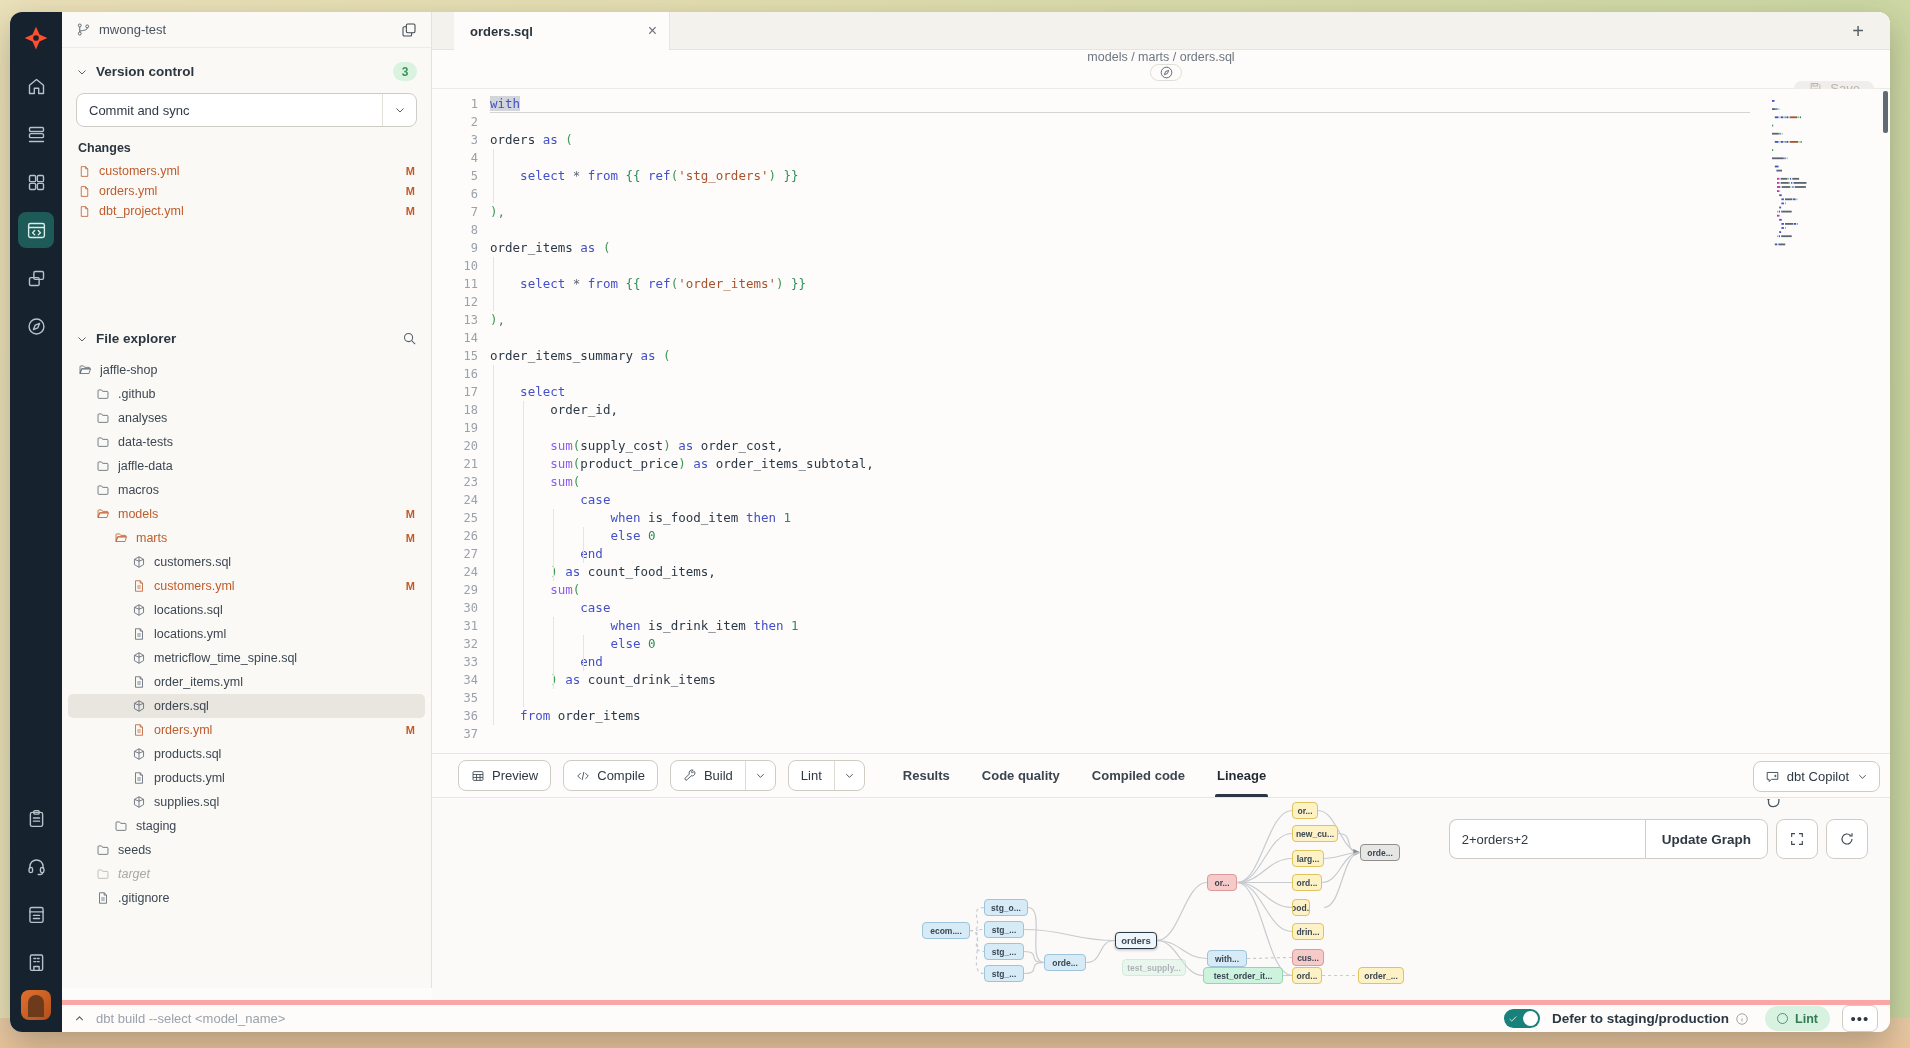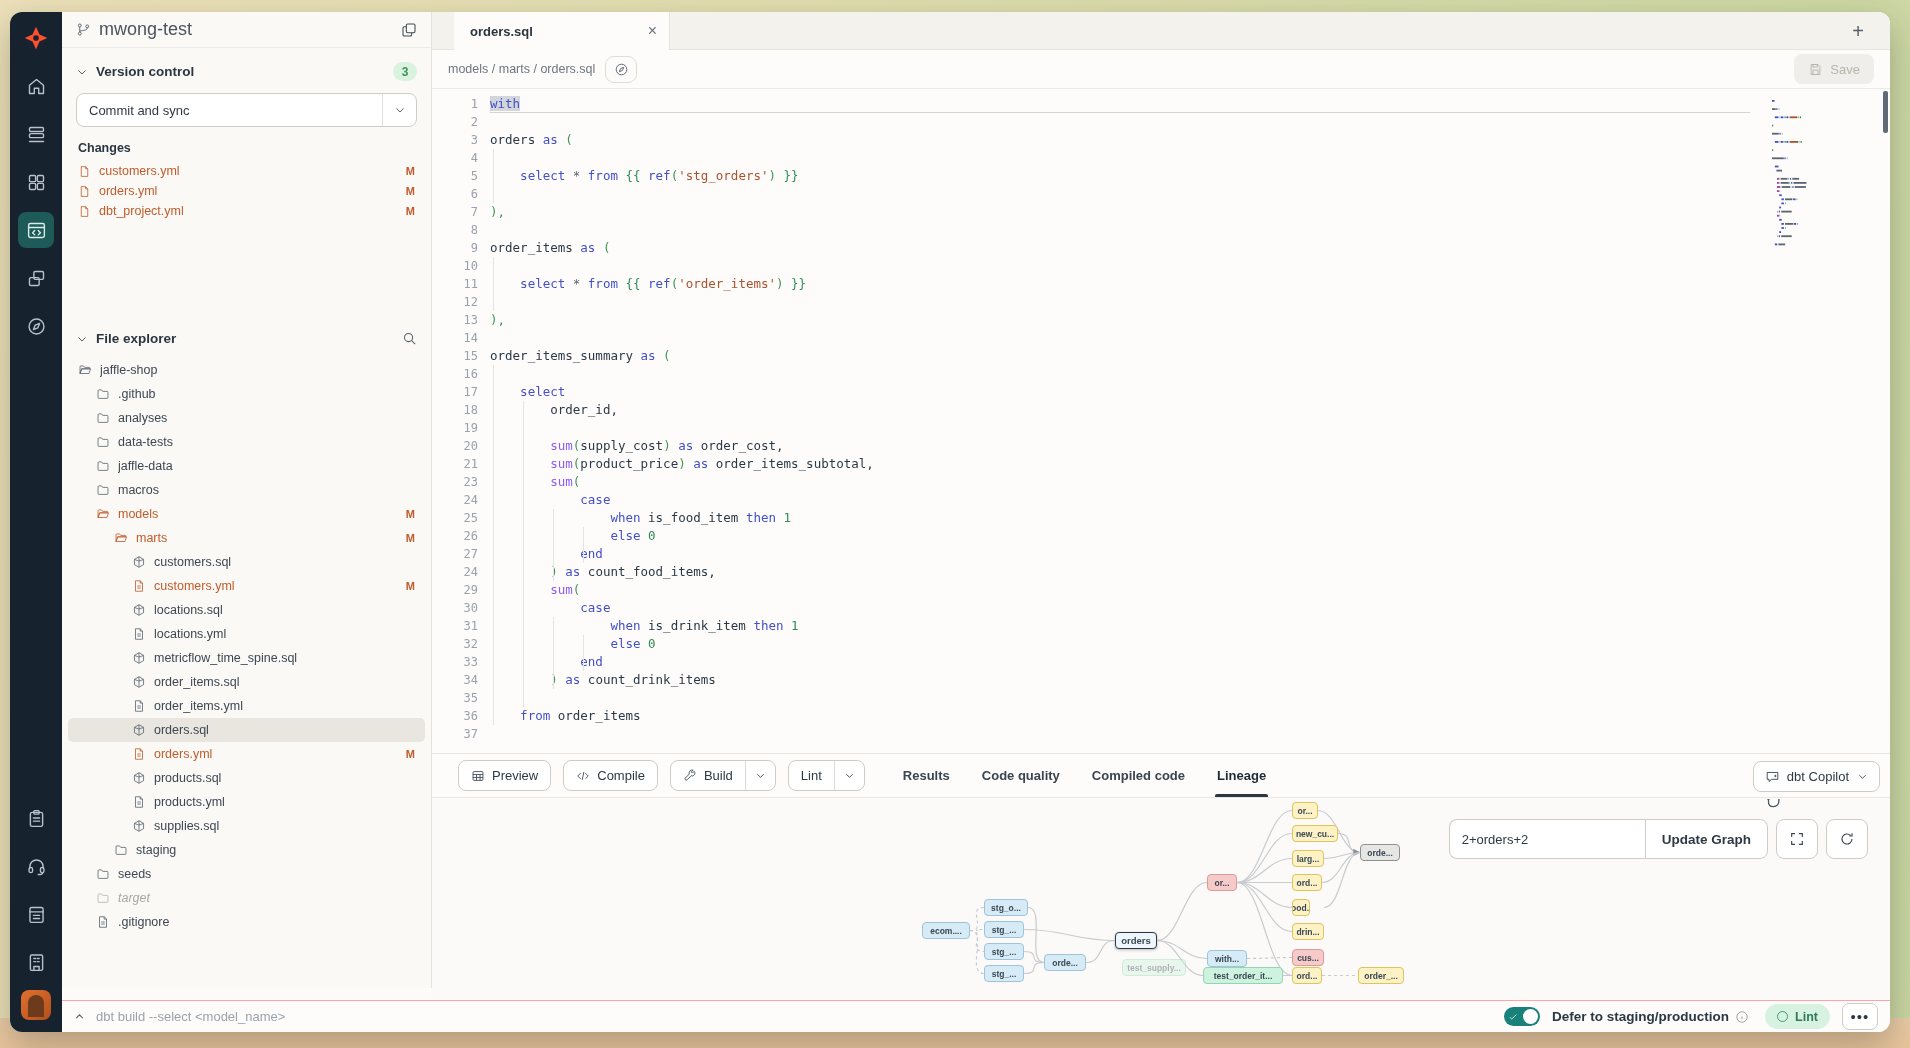--- a/index.html
+++ b/index.html
@@ -26,21 +26,21 @@
   .avatar { width:30px; height:30px; border-radius:8px; margin:10px 0 12px;
     background:linear-gradient(135deg,#e0702e,#b3501d); position:relative; overflow:hidden; cursor:pointer; }
   .avatar::after { content:""; position:absolute; left:7px; top:5px; width:16px; height:22px;
     background:#6e3a1c; border-radius:8px 8px 0 0; }
 
   
   .panel { position:absolute; left:52px; top:0; width:370px; height:976px;
     background:#faf9f6; border-right:1px solid #e5e2dc; }
   .branch-row { height:36px; border-bottom:1px solid #ecebe6; display:flex; align-items:center; padding:0 14px; }
   .branch-row svg { width:15px; height:15px; stroke:#55606b; stroke-width:1.5; fill:none; }
-  .branch-name { font-size:18px; color:#4a545e; margin-left:8px; flex:1; }
+  .branch-name { font-size:13px; color:#4a545e; margin-left:8px; flex:1; }
   .icon-btn-plain { display:flex; align-items:center; justify-content:center; cursor:pointer; }
   .section-head { display:flex; align-items:center; padding:14px 14px 8px; }
   .section-head svg.chev { width:12px; height:12px; stroke:#55606b; stroke-width:2; fill:none; margin-right:8px; }
   .section-title { font-size:13.5px; font-weight:700; color:#2b3641; flex:1; }
   .vc-badge { background:#d9f3df; color:#3f8f5f; font-size:12px; font-weight:700;
     min-width:24px; height:19px; border-radius:10px; display:flex; align-items:center; justify-content:center; padding:0 7px; }
   .commit-btn { margin:4px 14px 10px; height:34px; border:1px solid #cfccc5; border-radius:8px;
     background:#fff; display:flex; align-items:stretch; cursor:pointer; }
   .commit-label { flex:1; display:flex; align-items:center; padding-left:12px;
     font-size:13px; color:#2f3944; }
@@ -68,21 +68,21 @@
   .main { position:absolute; left:422px; top:0; width:1458px; height:988px; background:#fdfcfa; }
   .tabbar { position:absolute; left:0; top:0; right:0; height:38px; background:#f4f2ed;
     border-bottom:1px solid #e7e4de; }
   .tab { position:absolute; left:22px; top:0; width:216px; height:38px; background:#fdfcfa;
     border-right:1px solid #e7e4de; display:flex; align-items:center; padding:0 12px 0 16px; cursor:pointer; }
   .tab-title { font-size:13px; font-weight:700; color:#2b3540; flex:1; }
   .tab-close { font-size:16px; color:#6b737c; cursor:pointer; line-height:1; }
   .newtab { position:absolute; right:18px; top:5px; width:28px; height:28px; display:flex;
     align-items:center; justify-content:center; font-size:20px; color:#55606b; cursor:pointer; }
   .crumb-row { position:absolute; left:0; top:38px; right:0; height:39px; background:#fdfcfa;
-    border-bottom:1px solid #eceae4; display:flex; align-items:center; padding:0 16px; }
+    border-bottom:1px solid #eceae4; display:flex; align-items:center; padding:0 16px;flex-direction:column; }
   .crumb { font-size:12.5px; color:#6e7680; }
   .lineage-pill { width:32px; height:27px; border:1px solid #e0ddd6; border-radius:9px;
     margin-left:10px; display:flex; align-items:center; justify-content:center; cursor:pointer; }
   .lineage-pill svg { width:15px; height:15px; stroke:#55606b; stroke-width:1.5; fill:none; }
   .save-btn { margin-left:auto; height:30px; background:#f0eeea; border-radius:8px;
     display:flex; align-items:center; padding:0 14px; cursor:default; }
   .save-btn svg { width:15px; height:15px; stroke:#b9b4ac; stroke-width:1.5; fill:none; }
   .save-label { font-size:13px; color:#b9b4ac; margin-left:7px; }
 
   
@@ -148,21 +148,21 @@
   .gc-update { height:40px; border:1px solid #cfccc5; border-radius:0 8px 8px 0; background:#fff;
     padding:0 16px; font-size:13.5px; font-weight:600; color:#2f3944; display:flex; align-items:center; cursor:pointer; }
   .gc-sq { width:42px; height:40px; border:1px solid #cfccc5; border-radius:8px; background:#fff;
     display:flex; align-items:center; justify-content:center; margin-left:8px; cursor:pointer; }
   .gc-sq svg { width:16px; height:16px; stroke:#3d4752; stroke-width:1.7; fill:none; }
   .hand-cursor { position:absolute; right:104px; top:-12px; width:24px; height:24px; z-index:40; }
   .hand-cursor svg { stroke:#4a5560; stroke-width:1.3; fill:#fff; }
 
   
   .cmdbar { position:absolute; left:52px; right:0; bottom:0; height:32px; background:#fdfcfa;
-    border-top:1px solid #fca5a5; display:flex; align-items:center; }
+    border-top:5px solid #fca5a5; display:flex; align-items:center; }
   .cmd-chevron { width:34px; height:100%; display:flex; align-items:center; justify-content:center; cursor:pointer; }
   .cmd-chevron svg { width:13px; height:13px; stroke:#55606b; stroke-width:2; fill:none; }
   .cmd-input { flex:1; border:none; background:transparent; font-size:13px; color:#3a4550;
     font-family:"Liberation Sans",sans-serif; }
   .cmd-input::placeholder { color:#9aa2ab; }
   .toggle { width:36px; height:19px; border-radius:10px; background:#17817a; position:relative;
     cursor:pointer; flex:none; }
   .toggle .knob { position:absolute; right:2px; top:2px; width:15px; height:15px; border-radius:50%; background:#fff; }
   .toggle svg { position:absolute; left:4px; top:4.5px; width:10px; height:10px; stroke:#cfe8e4; stroke-width:2.4; fill:none; }
   .defer-label { font-size:13.5px; font-weight:700; color:#2b3844; margin:0 6px 0 12px; }
@@ -441,30 +441,20 @@
 
      </div>
         <div class="tree-row" style="padding-left:64px">
        <span style="display:flex">
             <svg viewBox="0 0 24 24">
               <path d="M12 3l7.8 4.5v9L12 21l-7.8-4.5v-9z"></path>
               <path d="M12 3v7.5 M4.2 7.5l7.8 3 7.8-3 M12 21v-10.5"></path>
             </svg>
           </span>
        <span class="tree-label">metricflow_time_spine.sql</span>
-
-     </div>
-        <div class="tree-row" style="padding-left:64px">
-       <span style="display:flex">
-            <svg viewBox="0 0 24 24">
-              <path d="M12 3l7.8 4.5v9L12 21l-7.8-4.5v-9z"></path>
-              <path d="M12 3v7.5 M4.2 7.5l7.8 3 7.8-3 M12 21v-10.5"></path>
-            </svg>
-          </span>
-       <span class="tree-label">order_items.sql</span>
 
      </div>
         <div class="tree-row" style="padding-left:64px">
        <span style="display:flex">
             <svg viewBox="0 0 24 24">
               <path d="M6 3h8l4 4v14H6z"></path>
               <path d="M14 3v4h4 M9 12h6 M9 15.5h6"></path>
             </svg>
           </span>
        <span class="tree-label">order_items.yml</span>

